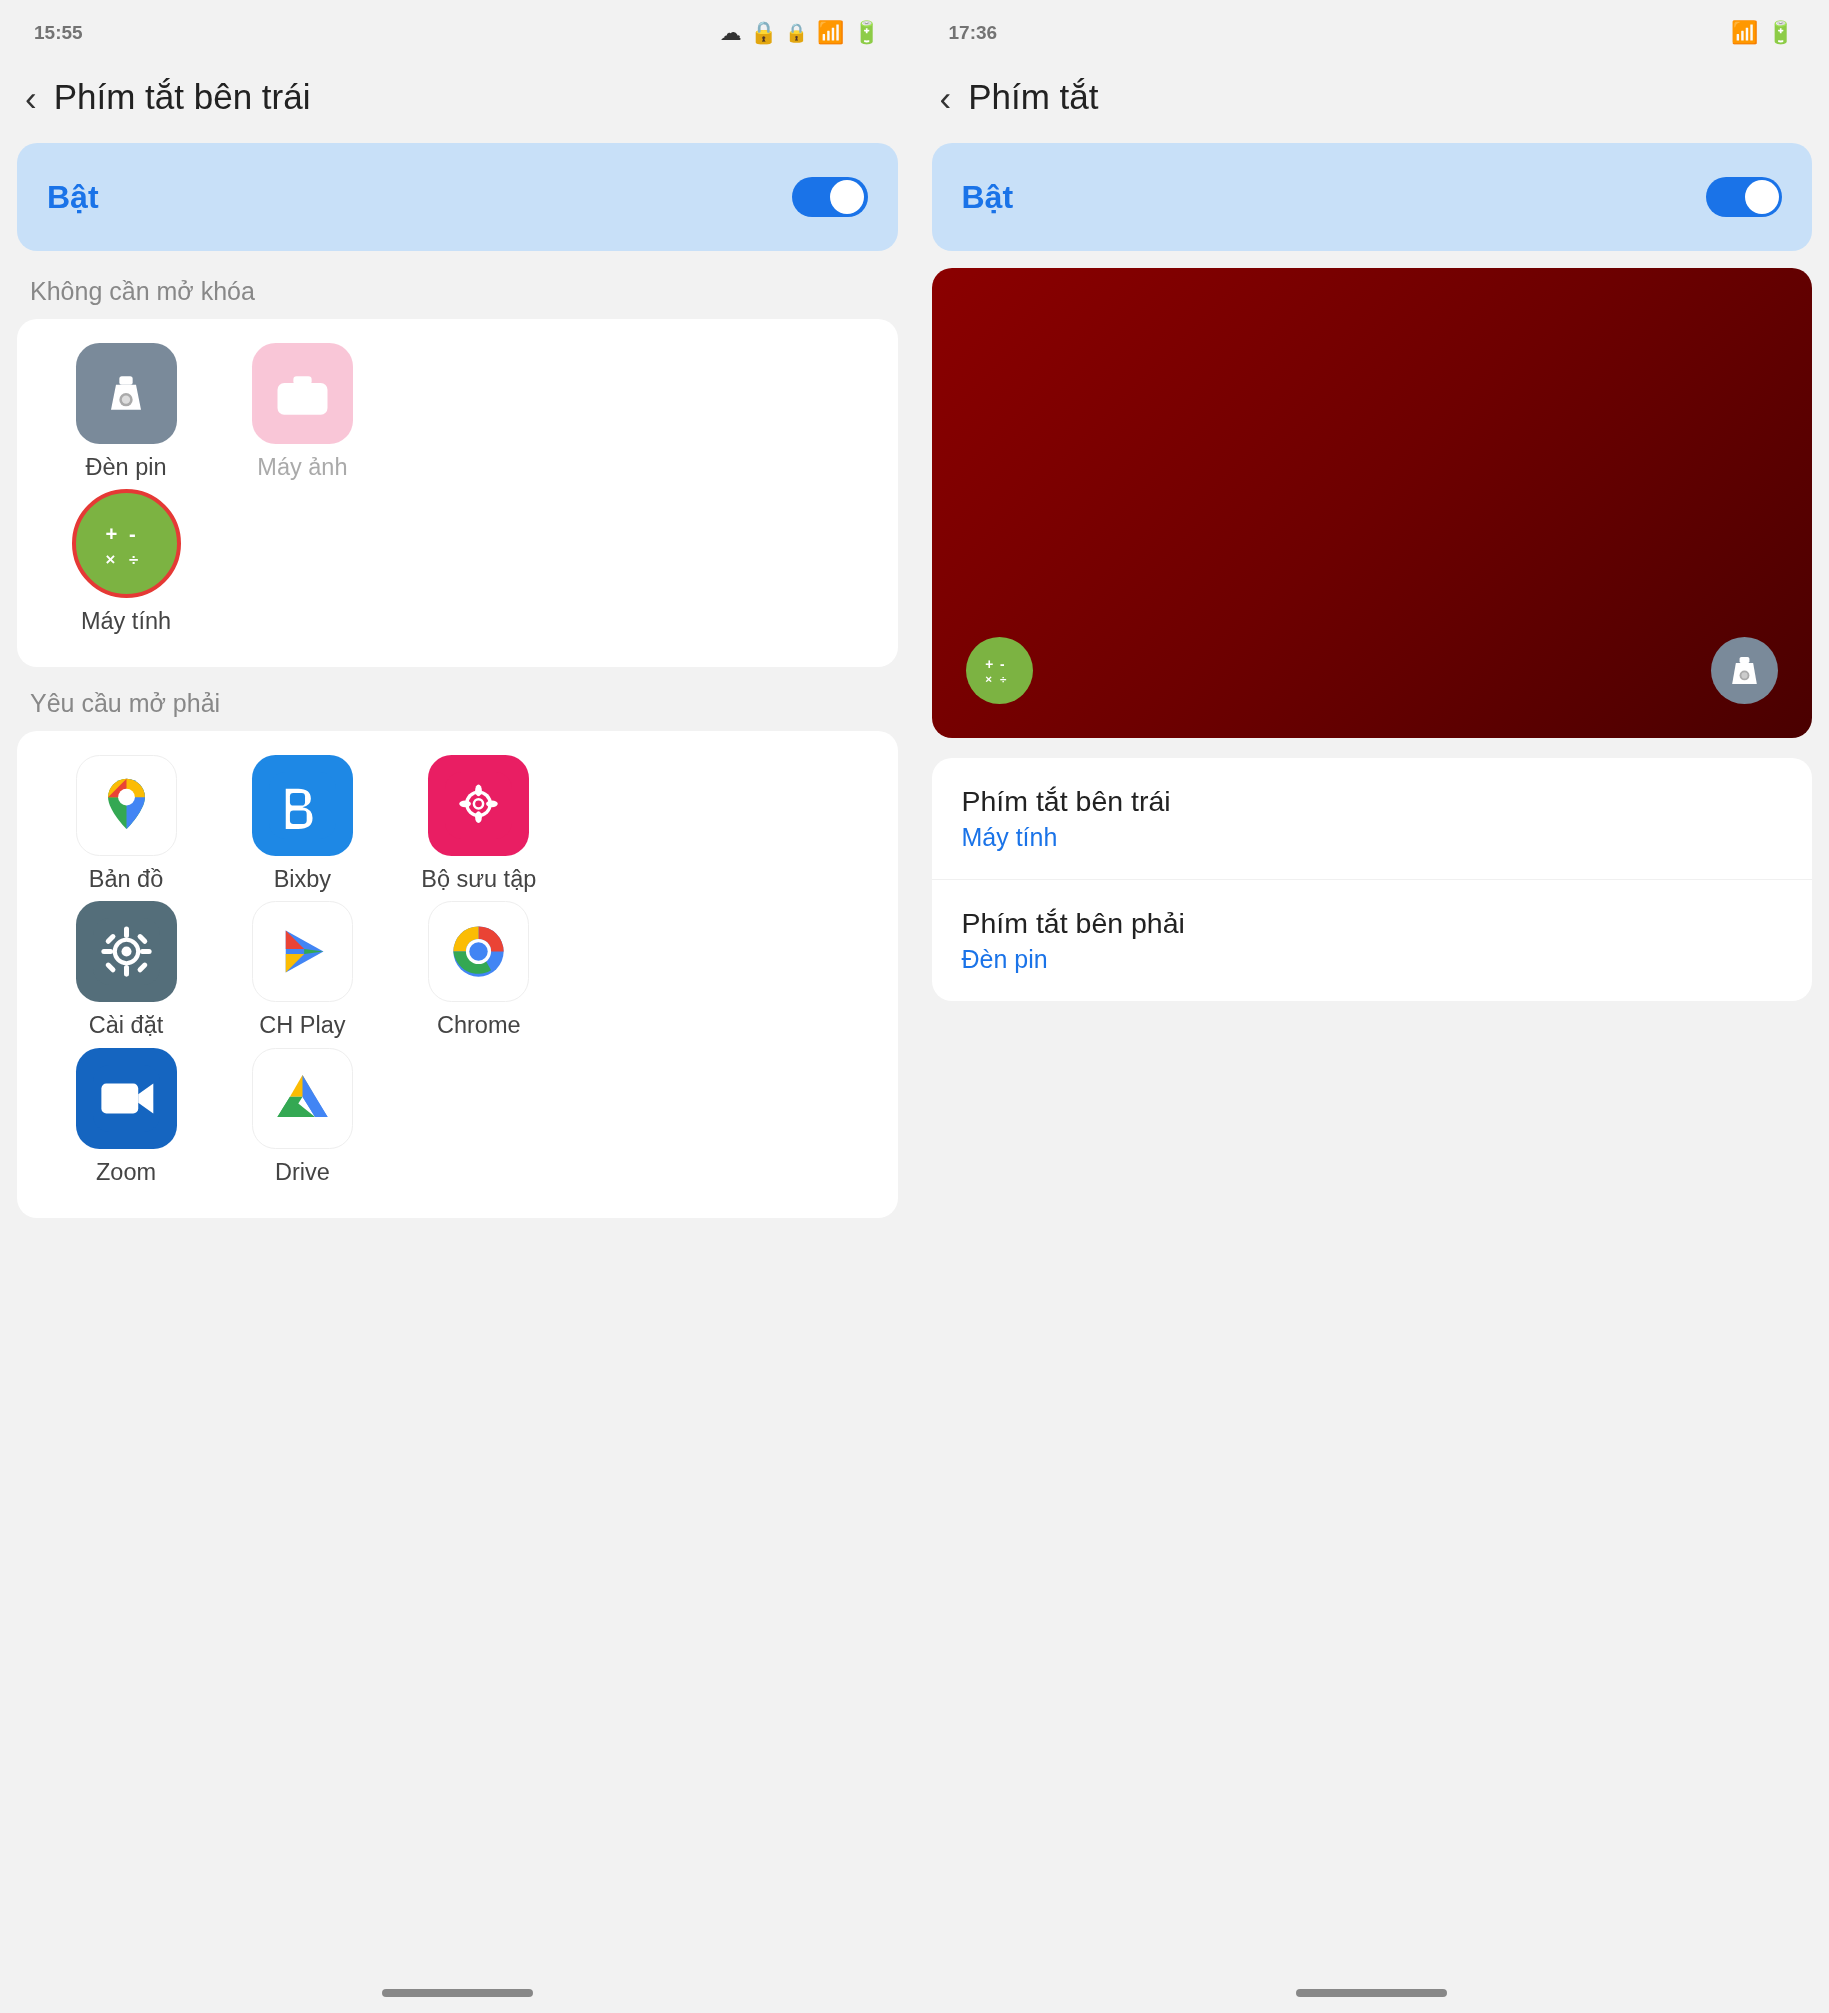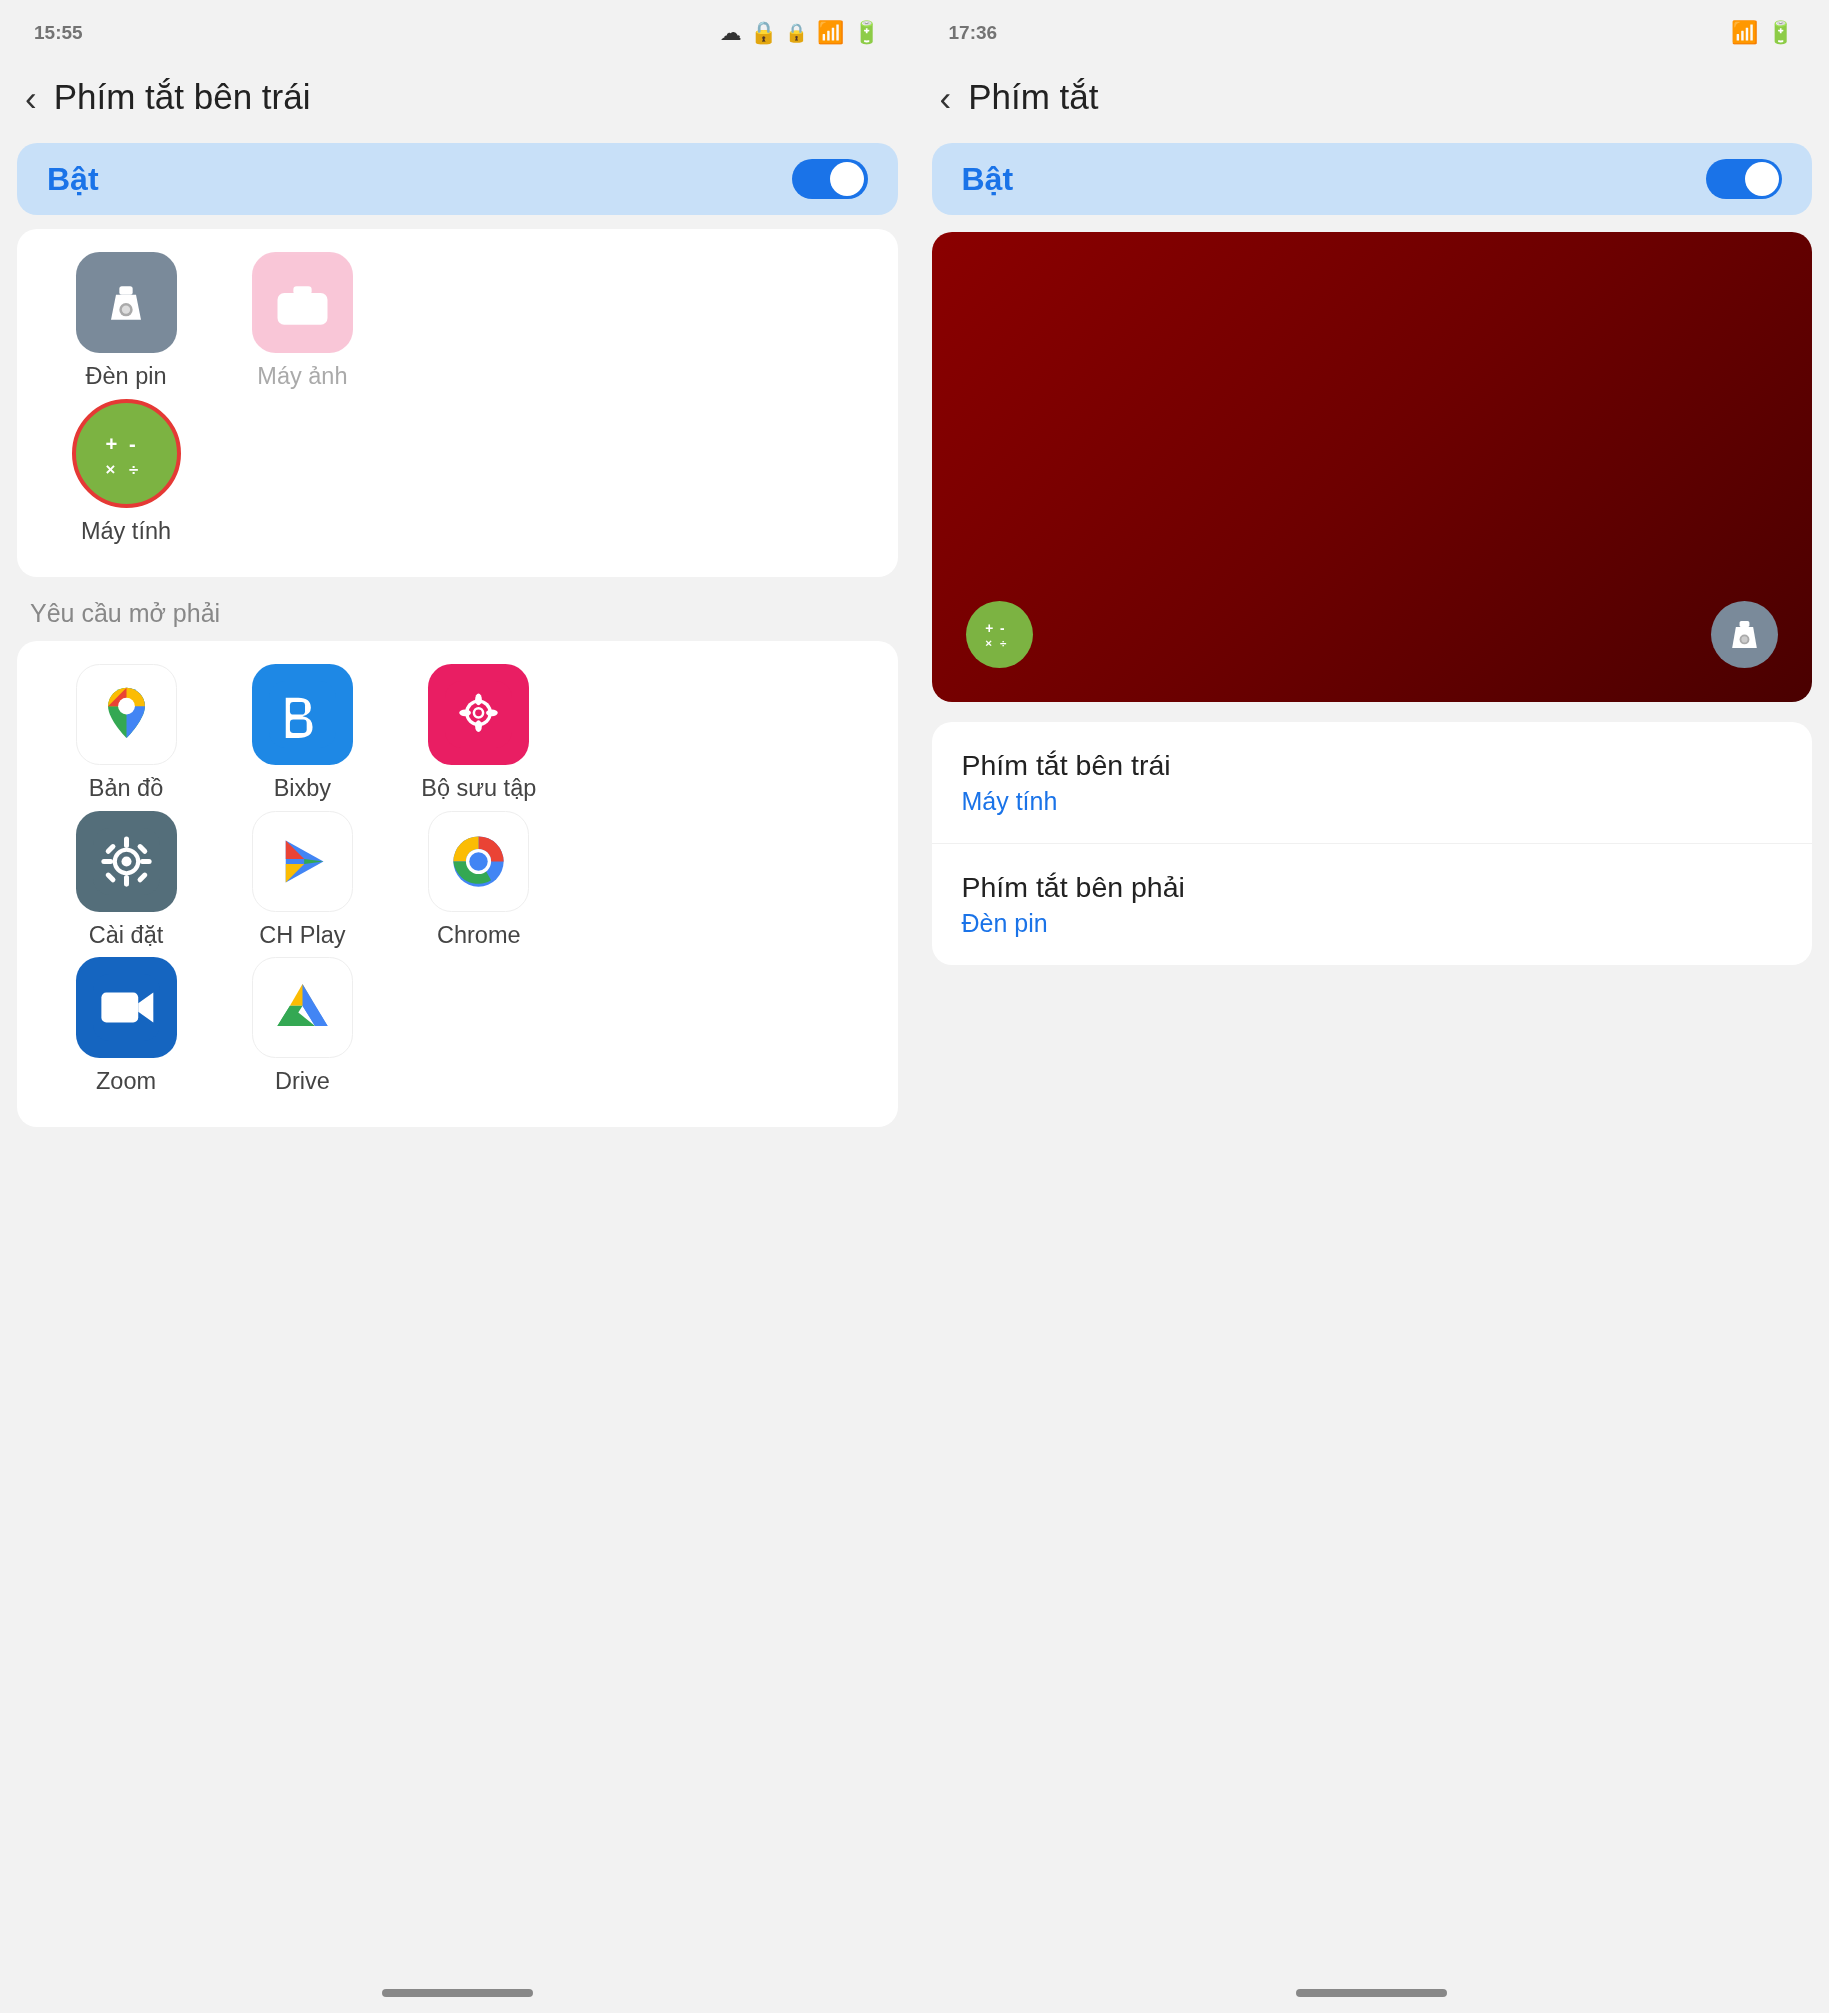--- a/index.html
+++ b/index.html
@@ -63,21 +63,21 @@
     }
     
     .toggle-section {
       margin: 8.4px 17px;
       background: #c8e0f8;
       border-radius: 20px;
       padding: 23.5px 30px;
       display: flex;
       align-items: center;
       justify-content: space-between;
-      height: 72px;
+      height: 108px;
     }
     .toggle-label {
       font-size: 32px;
       font-weight: 600;
       color: #1a73e8;
     }
     .toggle-switch {
       width: 76px;
       height: 40px;
       background: #1a73e8;
@@ -258,20 +258,21 @@
     <span class="page-title">Phím tắt bên trái</span>
   </div>
 
   <div class="toggle-section">
     <span class="toggle-label">Bật</span>
     <div class="toggle-switch">
       <div class="toggle-knob"></div>
     </div>
   </div>
 
+  <div class="section-label">Không cần mở khóa</div>
 
   <div class="app-grid-card">
     <div class="app-row">
 
       <div class="app-item">
         <div class="app-icon icon-flashlight">
           <svg width="50" height="50" viewBox="0 0 60 60" fill="white">
             <rect x="22" y="10" width="16" height="10" rx="3"></rect>
             <polygon points="18,20 42,20 48,50 12,50"></polygon>
             <circle cx="30" cy="38" r="8" fill="#aaa"></circle>

